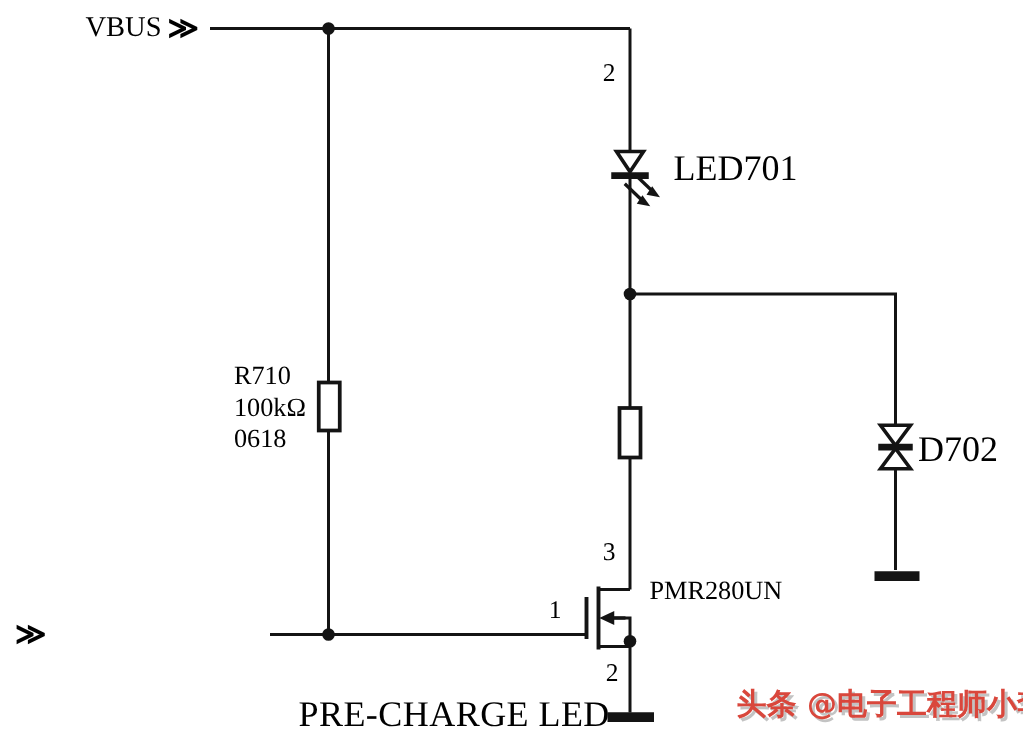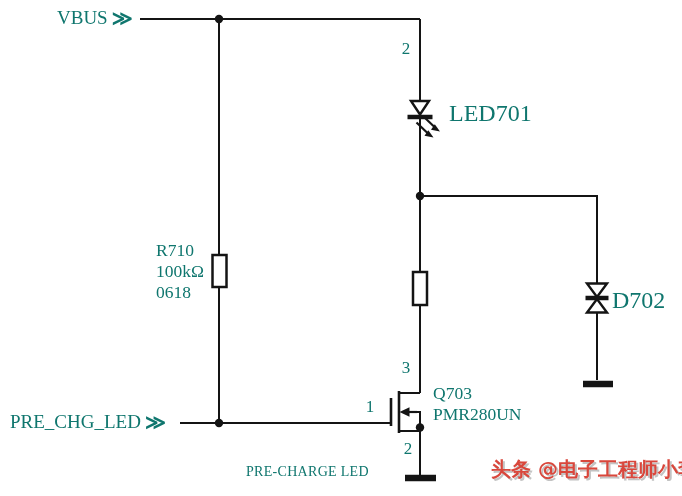--- a/index.html
+++ b/index.html
@@ -1,27 +1,27 @@
 <!DOCTYPE html>
 <html><head>
 <meta charset="utf-8">
 <style>
   html,body{margin:0;padding:0;background:#ffffff;}
   .canvas{
     position:relative;width:682px;height:496px;background:#ffffff;overflow:hidden;
     font-family:"Liberation Serif","DejaVu Serif",serif;color:#141414;
   }
   .canvas svg{position:absolute;left:0;top:0;}
-  .lbl{position:absolute;white-space:nowrap;color:#0f766e;}
+  .lbl{position:absolute;white-space:nowrap;color:#000000;}
   .net{display:flex;align-items:center;gap:4px;font-size:19px;}
   .chev{font-weight:bold;font-size:20px;letter-spacing:-2px;}
   .pin{font-size:17px;width:16px;text-align:center;}
   .refblock{font-size:17.5px;line-height:21px;}
   .right-align{text-align:left;}
-  .caption{font-size:14px;letter-spacing:.3px;margin-left:47px;}
+  .caption{font-size:24px;letter-spacing:.3px;}
   .watermark{
     font-family:"DejaVu Sans","Liberation Sans",sans-serif;
     font-size:20px;font-weight:bold;
     text-shadow:2px 2px 0 rgba(175,175,175,.75);
   }
 </style>
 </head>
 <body>
 
 <div class="canvas">
@@ -76,37 +76,35 @@
 
     <path d="M583,384 H613" stroke="#141414" stroke-width="6.5"></path>
     <path d="M405,478 H436" stroke="#141414" stroke-width="6.5"></path>
   </svg>
 
   <div class="lbl net" style="left:57px;top:6px;">
     <span>VBUS</span>
     <span class="chev">≫</span>
   </div>
   <div class="lbl net" style="left:10px;top:410px;">
-    <span>PRE_CHG_LED</span>
     <span class="chev">≫</span>
   </div>
 
   <div class="lbl refblock right-align" style="right:478px;top:240px;">
     <div>R710</div>
     <div>100kΩ</div>
     <div>0618</div>
   </div>
 
   <div class="lbl" style="left:449px;top:100px;font-size:24px;">LED701</div>
 
 
   <div class="lbl" style="left:612px;top:287px;font-size:24px;">D702</div>
 
   <div class="lbl refblock" style="left:433px;top:383px;">
-    <div>Q703</div>
     <div>PMR280UN</div>
   </div>
 
   <div class="lbl pin" style="left:398px;top:39px;">2</div>
   <div class="lbl pin" style="left:398px;top:358px;">3</div>
   <div class="lbl pin" style="left:362px;top:397px;">1</div>
   <div class="lbl pin" style="left:400px;top:439px;">2</div>
 
   <div class="lbl caption" style="left:199px;top:464px;">PRE-CHARGE LED</div>
 

